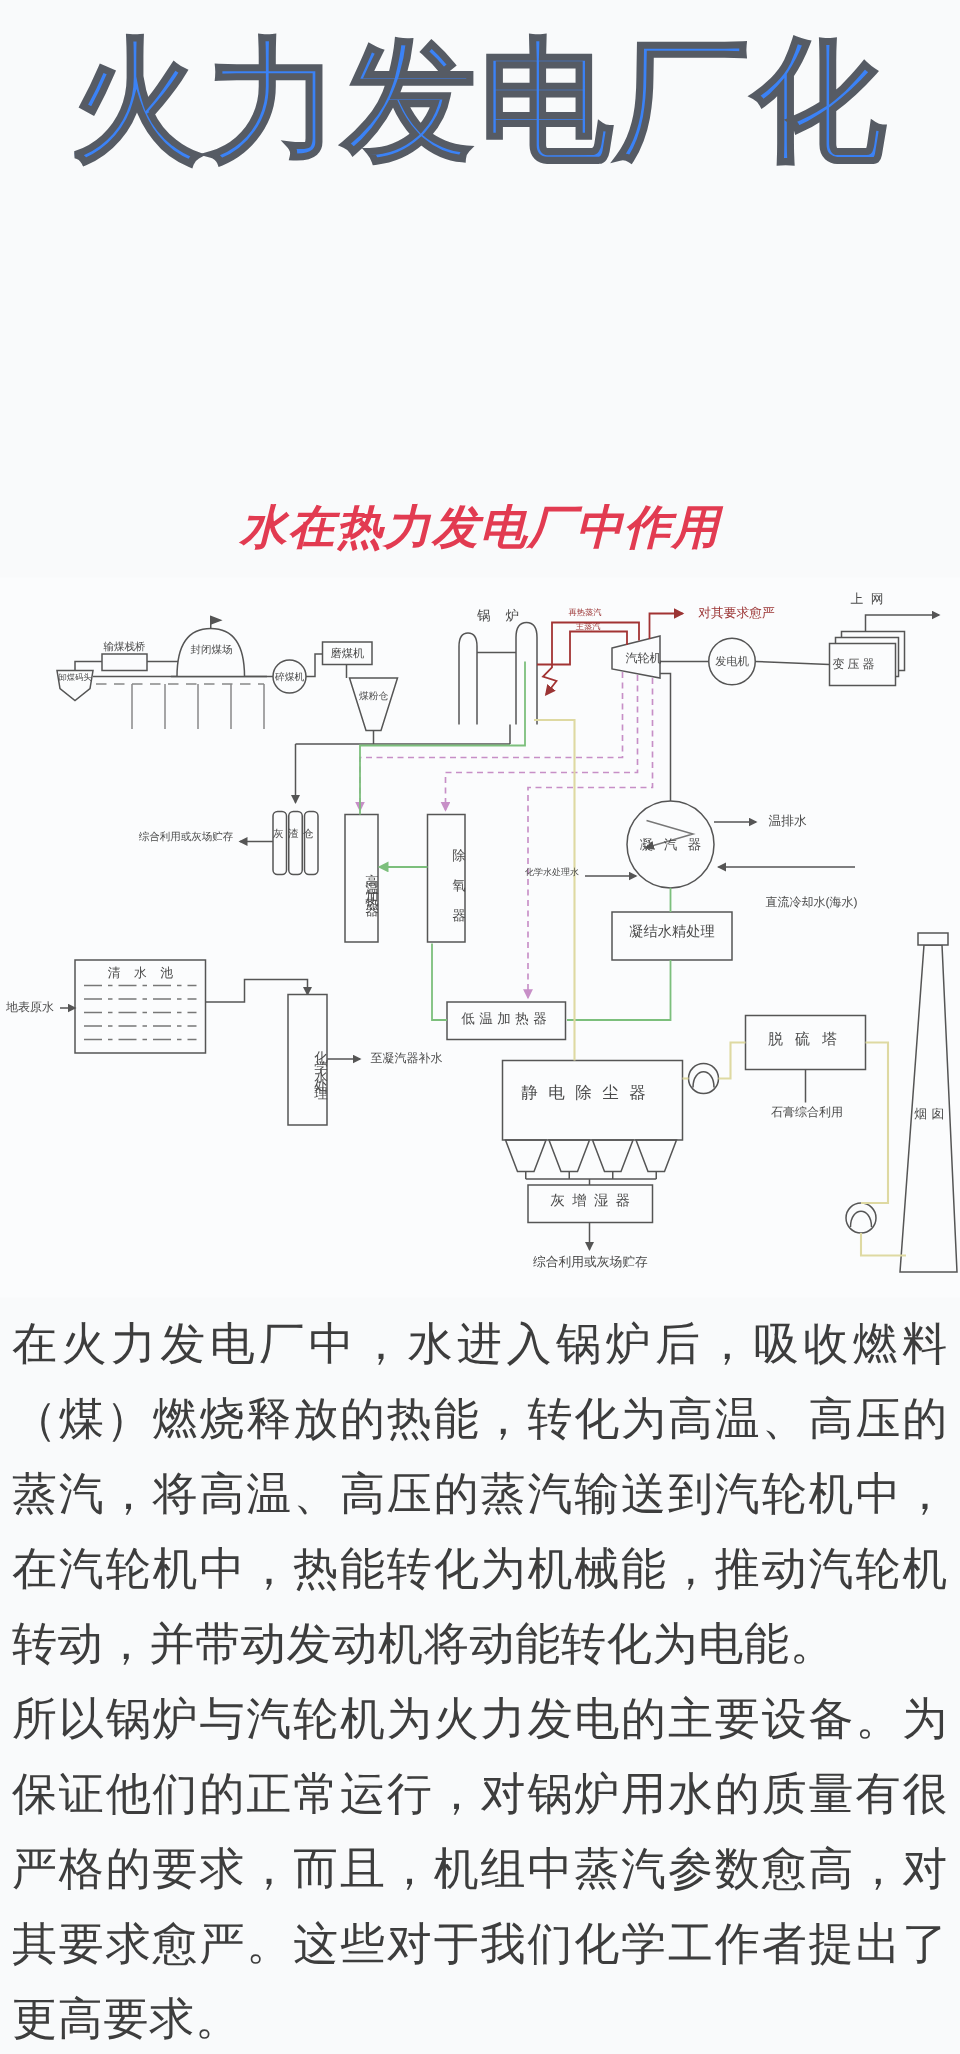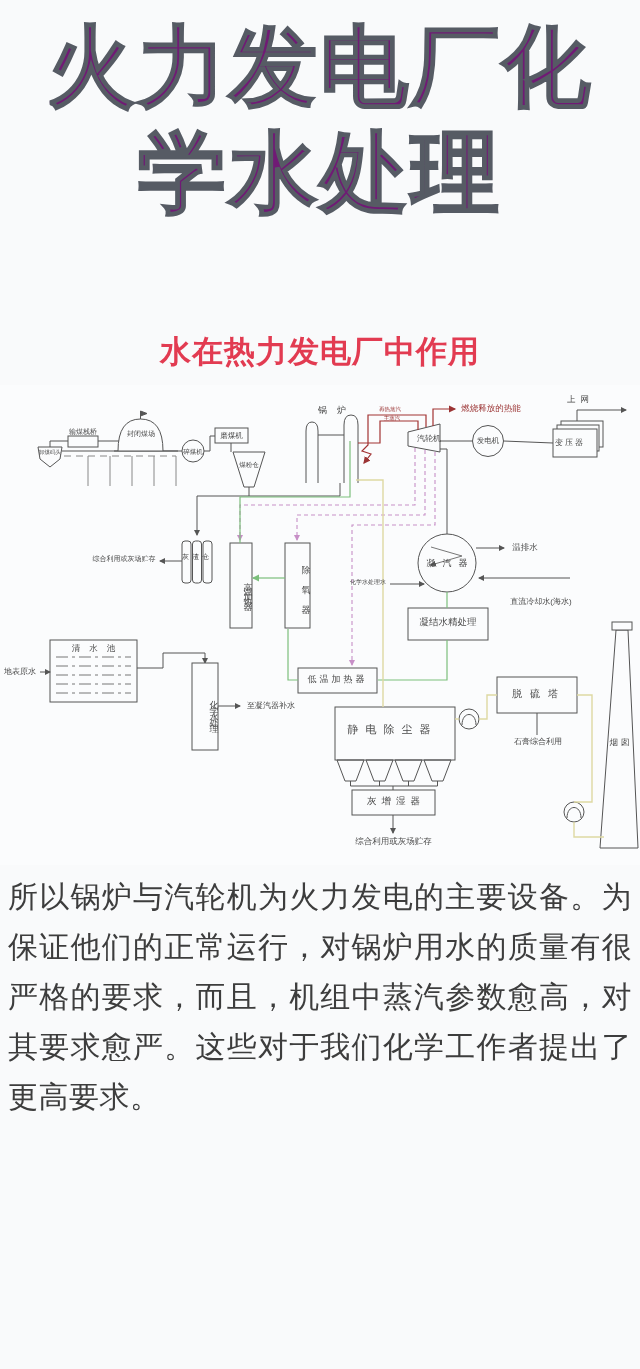--- a/index.html
+++ b/index.html
@@ -4,29 +4,29 @@
 <style>
   html,body{margin:0;padding:0;}
   body{
     width:640px;height:1369px;position:relative;overflow:hidden;
     background:#f9fafb;
     font-family:"Liberation Sans", sans-serif;
   }
   
   .title{
     position:absolute;top:14px;left:0;width:640px;
-    text-align:center;color:#701a75;
+    text-align:center;color:#3b82f6;
     font-size:88px;line-height:106px;font-weight:900;
     letter-spacing:3px;
     -webkit-text-stroke:2px #565b64;
   }
   .subtitle{
     position:absolute;top:331px;left:0;width:640px;
     text-align:center;color:#e23b51;
-    font-size:31px;font-weight:700;letter-spacing:1px;
+    font-size:31px;font-weight:700;letter-spacing:1px;font-style:italic;
   }
   
   .diagram{position:absolute;top:385px;left:0;width:640px;height:480px;background:#fbfcfd;}
   .diagram svg{position:absolute;top:0;left:0;}
   .dl{
     position:absolute;color:#4a4a4a;text-align:center;
     line-height:1.15;white-space:nowrap;
   }
   .dl.v{
     writing-mode:vertical-rl;text-orientation:upright;
@@ -40,21 +40,20 @@
     color:#3d3d3d;font-size:30px;line-height:50px;
     letter-spacing:0.5px;text-align:justify;
   }
   .article p{margin:0;}
 </style>
 </head>
 <body>
 
 <div class="title">
   <div>火力发电厂化</div>
-  <div>学水处理</div>
 </div>
 <div class="subtitle">水在热力发电厂中作用</div>
 
 <div class="diagram">
   <svg width="640" height="480" viewBox="0 0 640 480">
     <defs>
       <marker id="ad" markerWidth="7" markerHeight="7" refX="5" refY="3" orient="auto">
           <path d="M0,0 L6,3 L0,6 z" fill="#555"></path>
         </marker>
       <marker id="ar" markerWidth="7" markerHeight="7" refX="5" refY="3" orient="auto">
@@ -218,28 +217,29 @@
   <div class="dl" style="left:298px;top:289px;width:79px;font-size:9px;letter-spacing:3px;">低温加热器</div>
   <div class="dl" style="left:56px;top:259px;width:75px;font-size:8.5px;letter-spacing:9px;text-indent:9px;">清水池</div>
   <div class="dl v" style="left:192px;top:283px;width:26px;height:80px;font-size:9px;letter-spacing:6px;">化学水处理</div>
   <div class="dl" style="left:182px;top:168px;width:30px;font-size:7px;letter-spacing:3px;">灰渣仓</div>
   <div class="dl" style="left:335px;top:338px;width:108px;font-size:11px;letter-spacing:7px;text-indent:7px;">静电除尘器</div>
   <div class="dl" style="left:352px;top:411px;width:83px;font-size:9.5px;letter-spacing:5px;text-indent:5px;">灰增湿器</div>
   <div class="dl" style="left:497px;top:303px;width:76px;font-size:10px;letter-spacing:8px;text-indent:8px;">脱硫塔</div>
   <div class="dl" style="left:604px;top:353px;width:34px;font-size:8.5px;letter-spacing:3px;">烟囱</div>
 
   <div class="dl" style="left:560px;top:10px;width:36px;font-size:8.5px;letter-spacing:5px;text-indent:5px;">上网</div>
-  <div class="dl red" style="left:460px;top:19px;width:62px;font-size:8.5px;">燃烧释放的热能</div>
+  <div class="dl red" style="left:460px;top:19px;width:62px;font-size:8.5px;">对其要求愈严</div>
   <div class="dl red" style="left:377px;top:21px;width:26px;font-size:5.5px;">再热蒸汽</div>
   <div class="dl red" style="left:382px;top:30px;width:20px;font-size:5.5px;">主蒸汽</div>
   <div class="dl" style="left:507px;top:158px;width:36px;font-size:8.5px;">温排水</div>
   <div class="dl" style="left:500px;top:187px;width:82px;font-size:8px;margin-top:25px;">直流冷却水(海水)</div>
   <div class="dl" style="left:348px;top:194px;width:40px;font-size:6px;">化学水处理水</div>
   <div class="dl" style="left:242px;top:316px;width:58px;font-size:8px;">至凝汽器补水</div>
   <div class="dl" style="left:0px;top:282px;width:40px;font-size:8px;">地表原水</div>
   <div class="dl" style="left:90px;top:170px;width:68px;font-size:7px;">综合利用或灰场贮存</div>
   <div class="dl" style="left:350px;top:452px;width:87px;font-size:8.5px;">综合利用或灰场贮存</div>
   <div class="dl" style="left:508px;top:352px;width:60px;font-size:8px;">石膏综合利用</div>
 </div>
 
 <div class="article">
+  <p>在火力发电厂中，水进入锅炉后，吸收燃料（煤）燃烧释放的热能，转化为高温、高压的蒸汽，将高温、高压的蒸汽输送到汽轮机中，在汽轮机中，热能转化为机械能，推动汽轮机转动，并带动发动机将动能转化为电能。</p>
   <p>所以锅炉与汽轮机为火力发电的主要设备。为保证他们的正常运行，对锅炉用水的质量有很严格的要求，而且，机组中蒸汽参数愈高，对其要求愈严。这些对于我们化学工作者提出了更高要求。</p>
 </div>
 
 </body></html>

